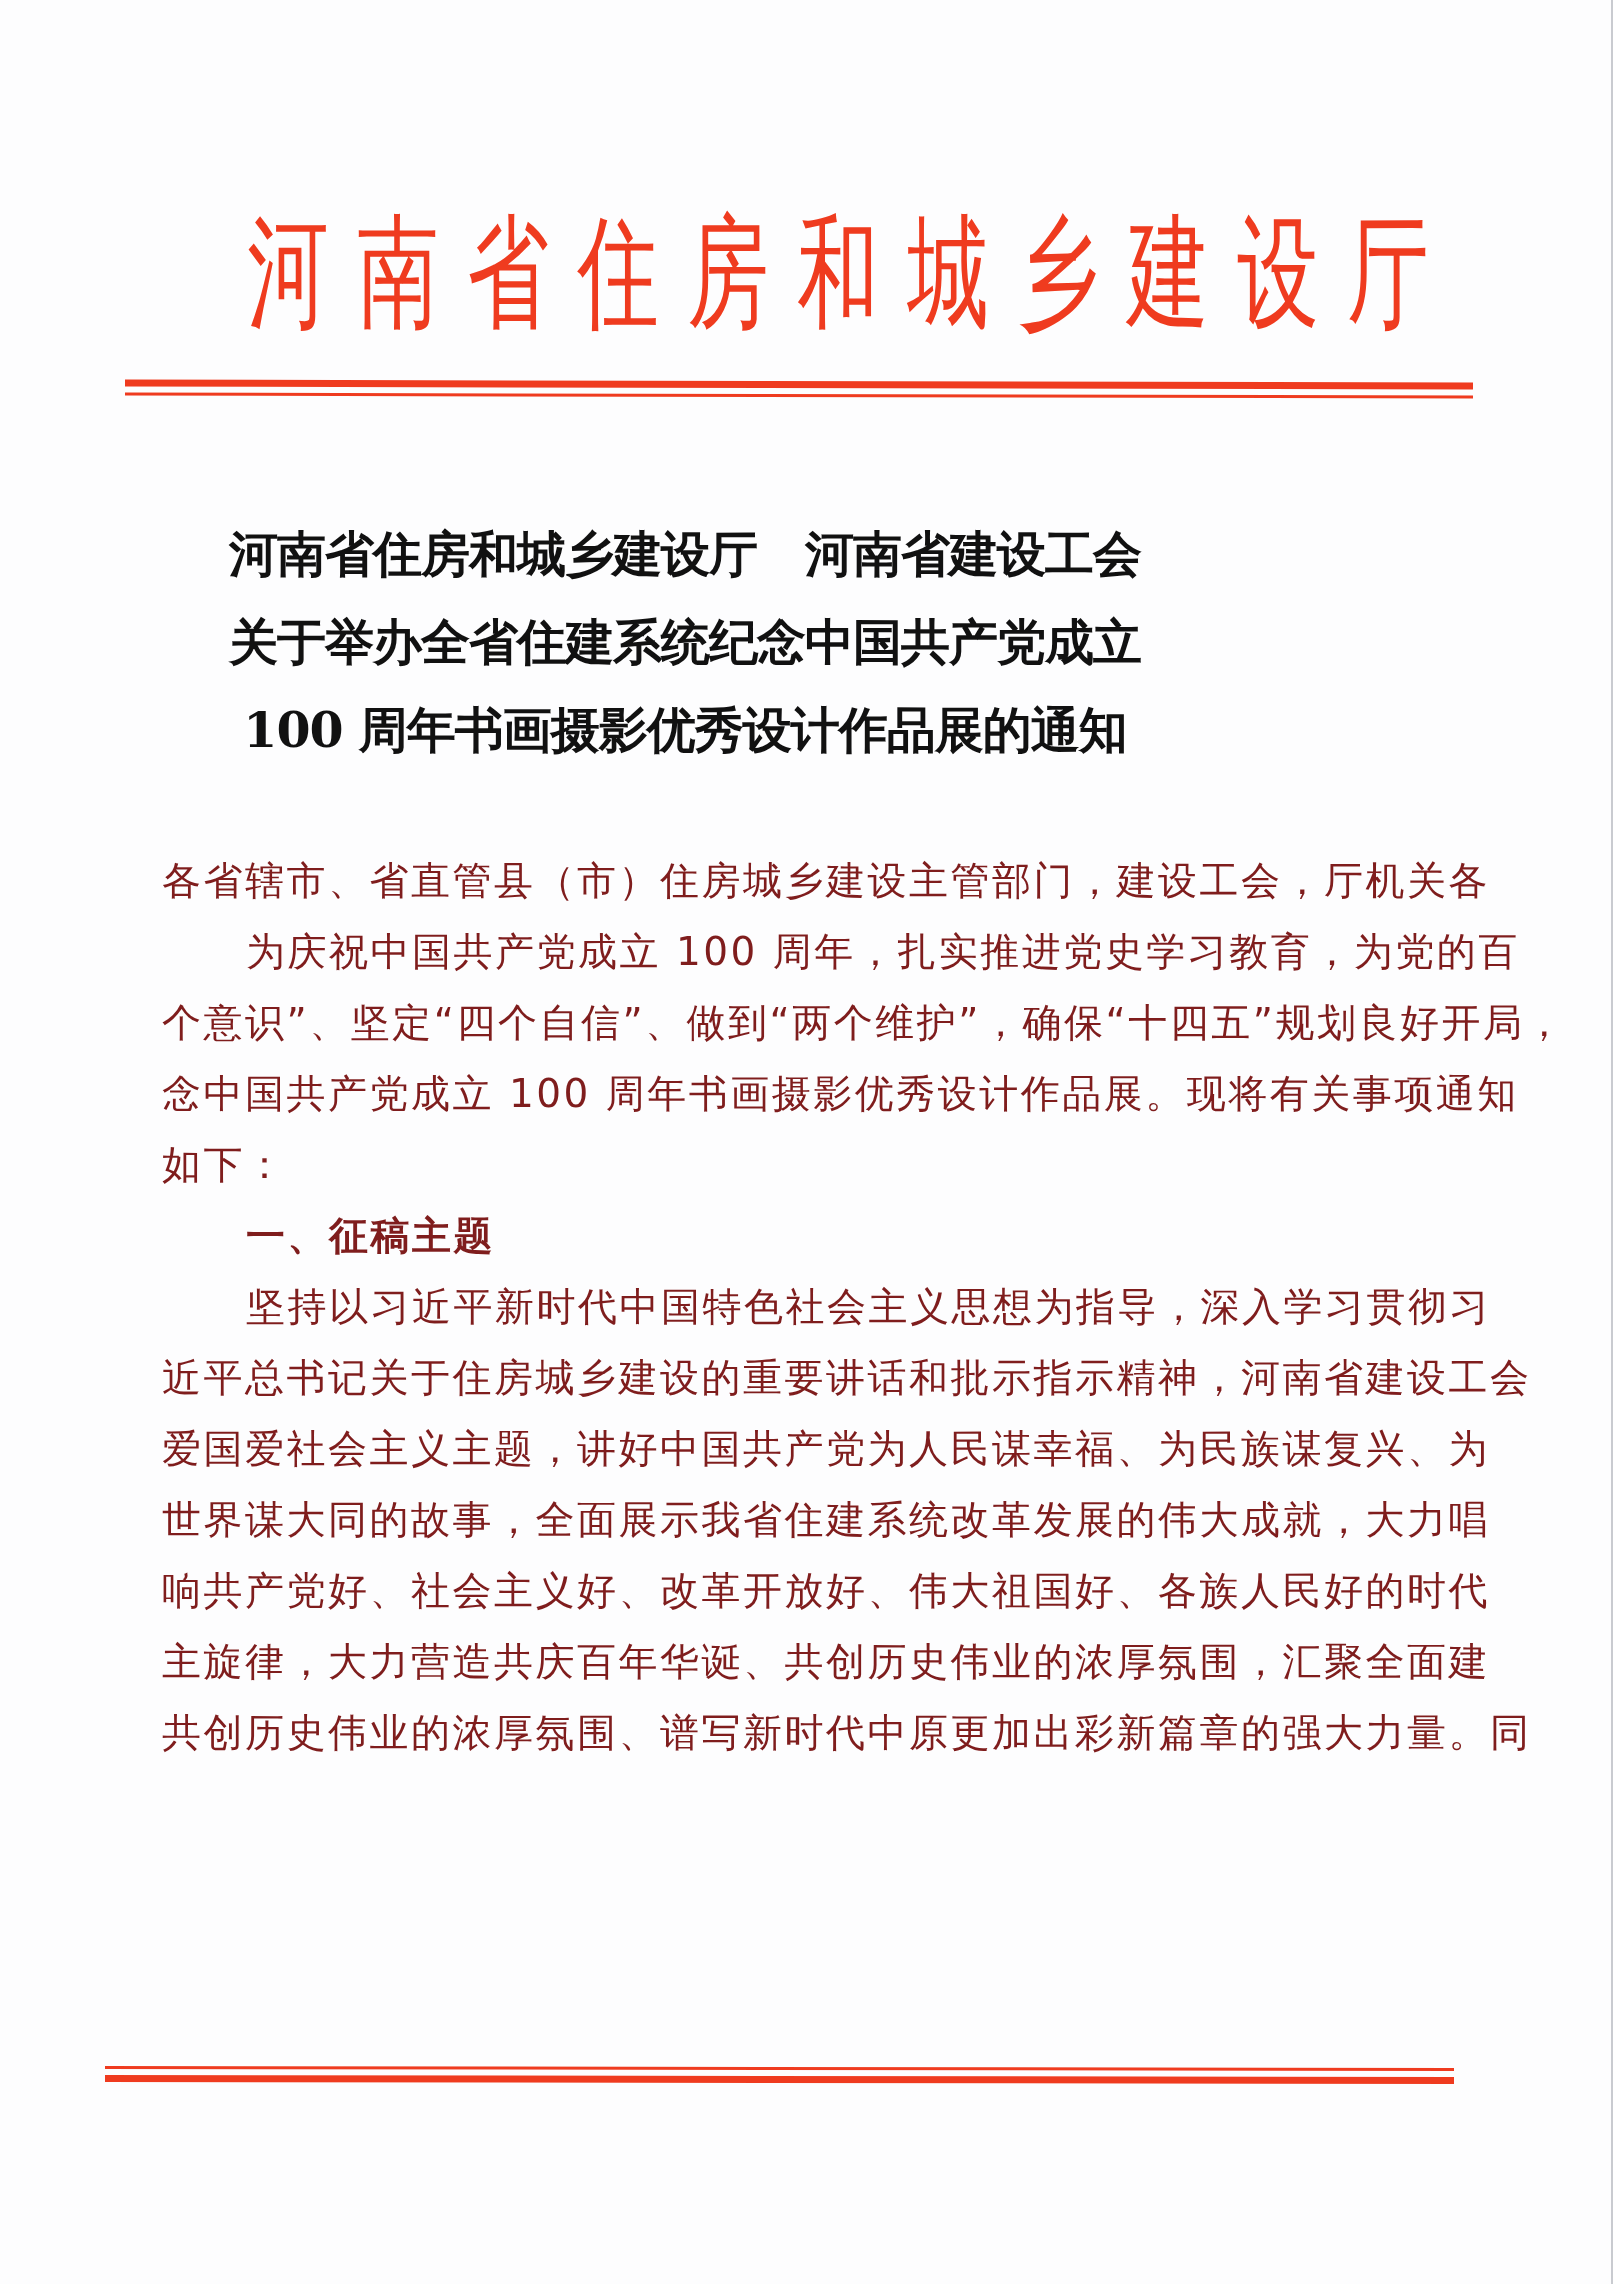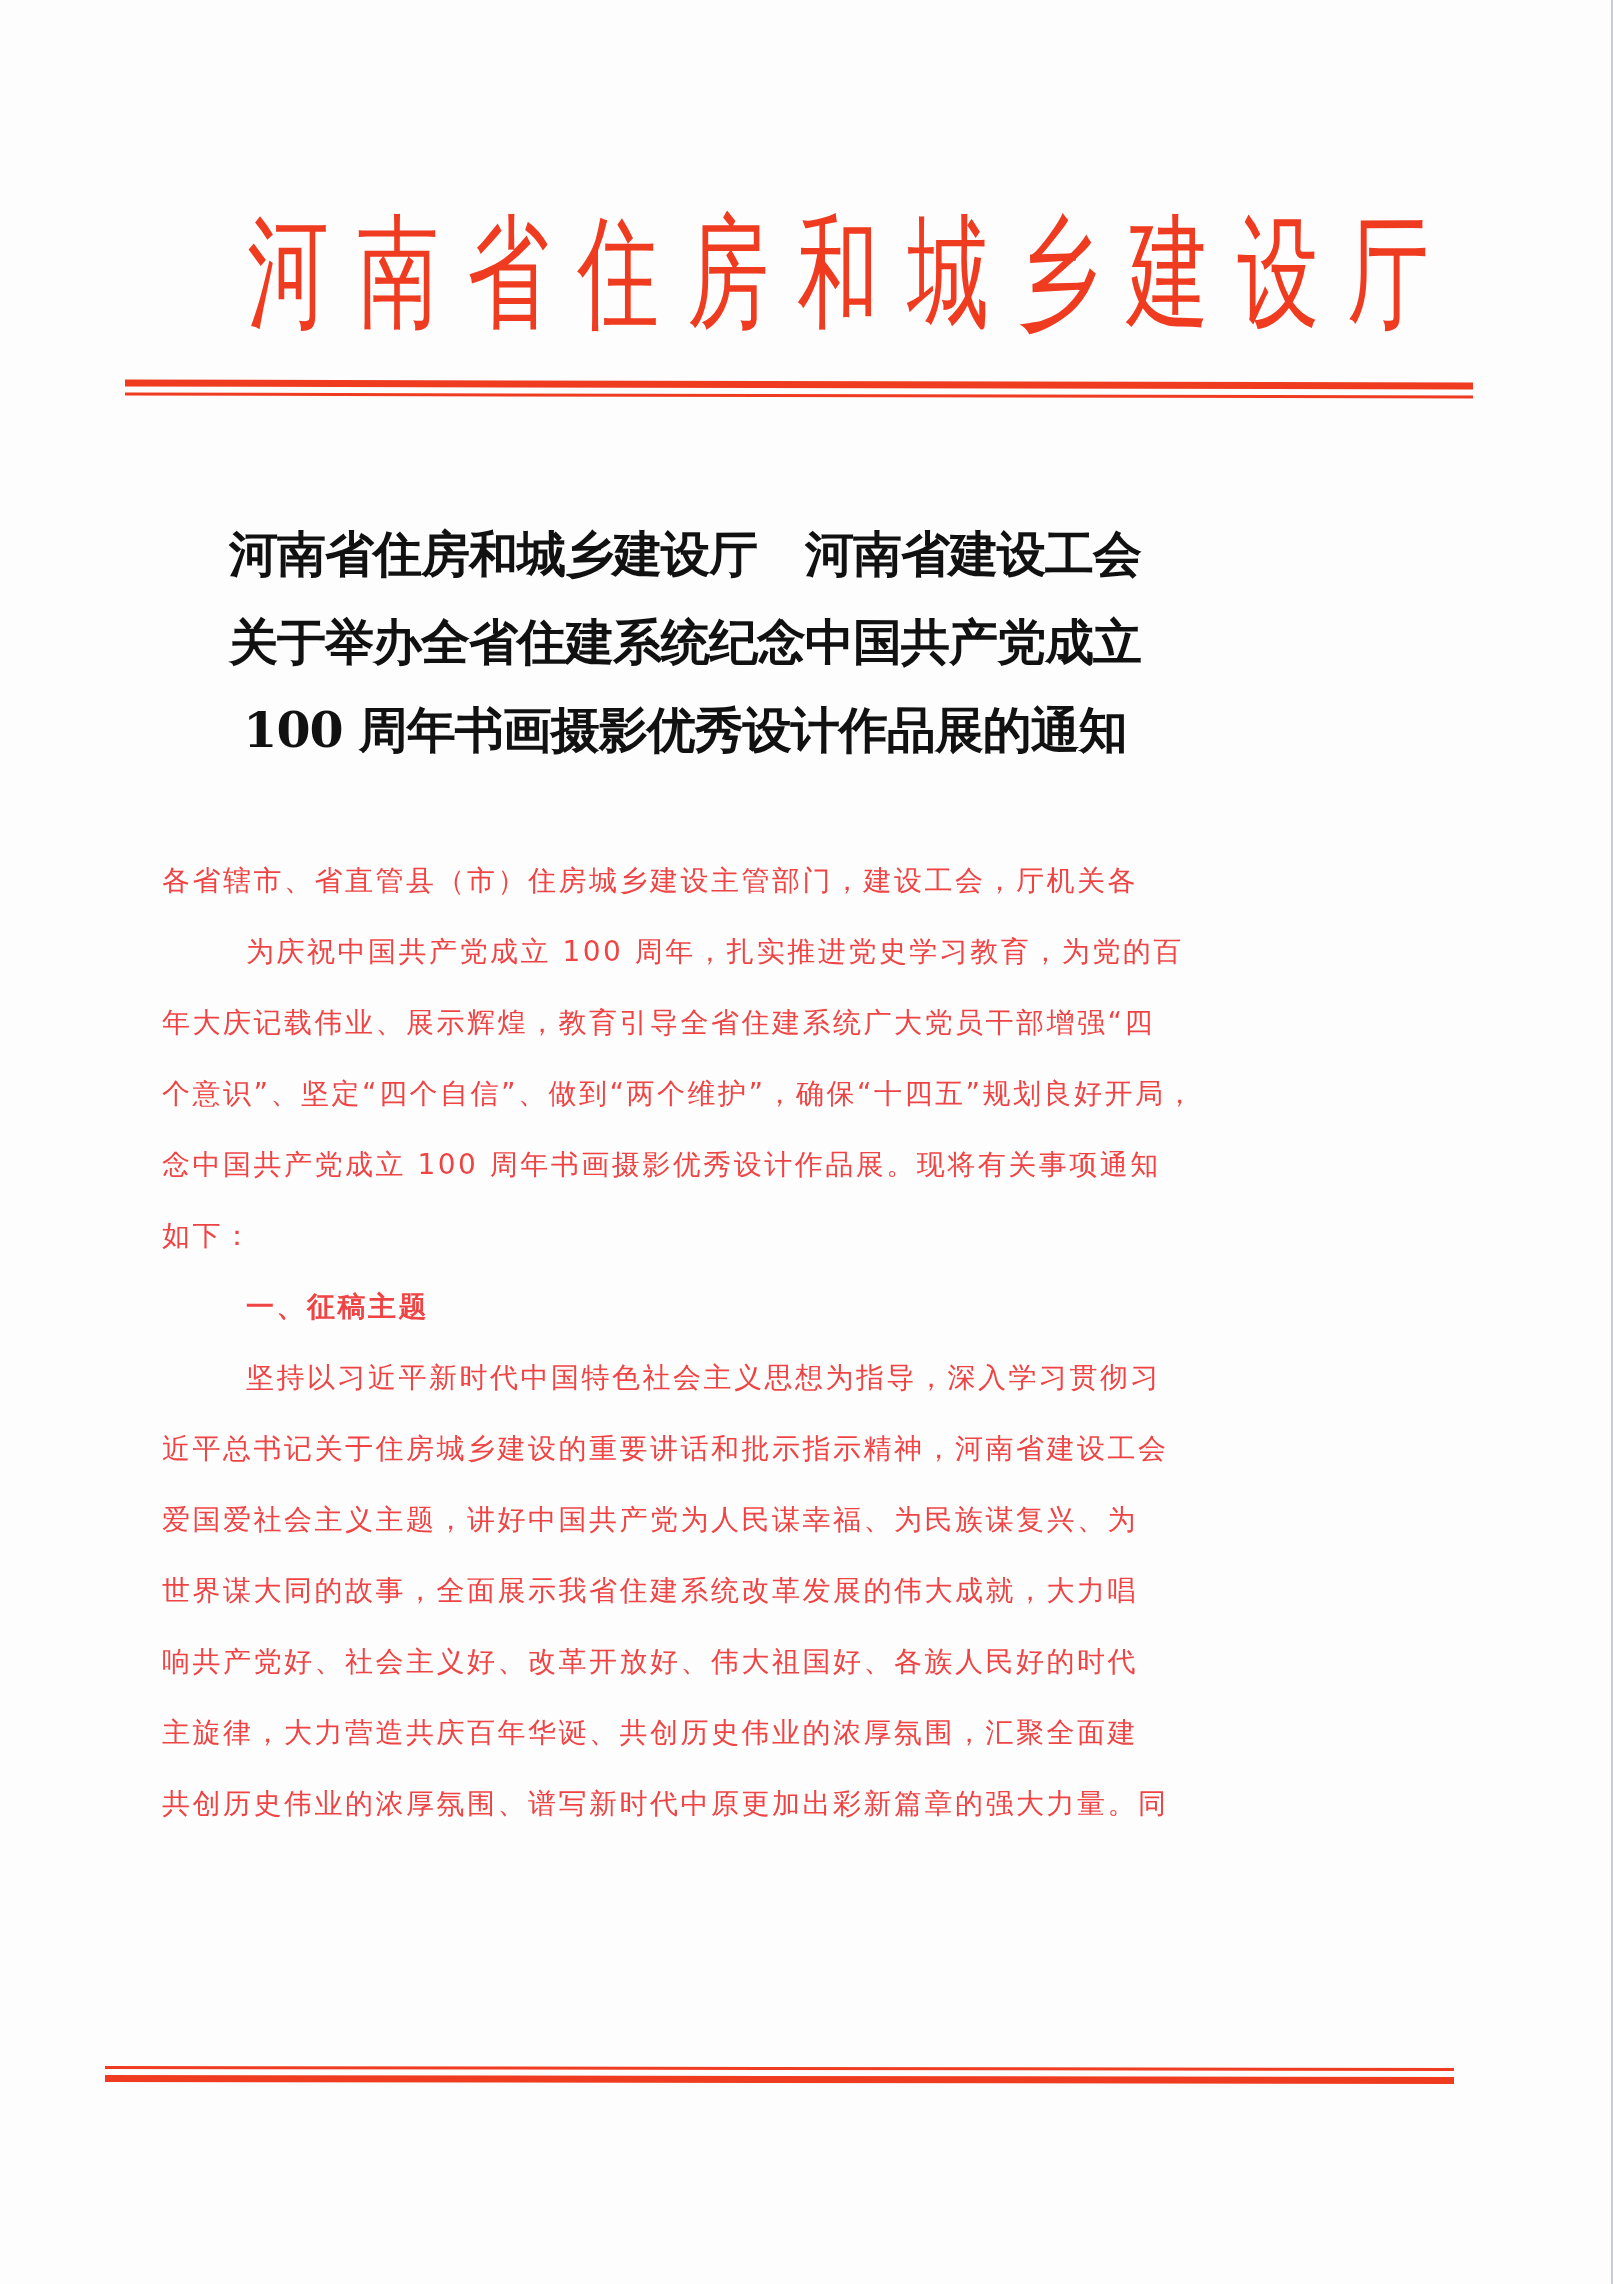--- a/index.html
+++ b/index.html
@@ -74,26 +74,26 @@
   .doc-title .t3 { margin-left: -39px; }
 
   .body-text {
     position: absolute;
     left: 162px;
     top: 845px;
     width: 1220px;
   }
   .body-text .line {
     font-family: "DejaVu Sans", "Liberation Sans", sans-serif;
-    font-size: 28px;
+    font-size: 39px;
     line-height: 71px;
     height: 71px;
     letter-spacing: 2.5px;
     white-space: nowrap;
-    color: #ef4444;
+    color: #7f1d1d;
   }
   .body-text .line.indent { padding-left: 84px; }
   .body-text .line.heading {
     padding-left: 84px;
     font-family: "DejaVu Sans", "Liberation Sans", sans-serif;
     font-weight: bold;
   }
 </style>
 </head>
 <body style="--red: #ef3b1f;">
@@ -119,21 +119,20 @@
 
 <div class="doc-title">
   <div class="t1">河南省住房和城乡建设厅　河南省建设工会</div>
   <div class="t2">关于举办全省住建系统纪念中国共产党成立</div>
   <div class="t3">100 周年书画摄影优秀设计作品展的通知</div>
 </div>
 
 <div class="body-text">
   <div class="line">各省辖市、省直管县（市）住房城乡建设主管部门，建设工会，厅机关各</div>
   <div class="line indent">为庆祝中国共产党成立 100 周年，扎实推进党史学习教育，为党的百</div>
-  <div class="line">年大庆记载伟业、展示辉煌，教育引导全省住建系统广大党员干部增强“四</div>
   <div class="line">个意识”、坚定“四个自信”、做到“两个维护”，确保“十四五”规划良好开局，</div>
   <div class="line">念中国共产党成立 100 周年书画摄影优秀设计作品展。现将有关事项通知</div>
   <div class="line">如下：</div>
   <div class="line heading">一、征稿主题</div>
   <div class="line indent">坚持以习近平新时代中国特色社会主义思想为指导，深入学习贯彻习</div>
   <div class="line">近平总书记关于住房城乡建设的重要讲话和批示指示精神，河南省建设工会</div>
   <div class="line">爱国爱社会主义主题，讲好中国共产党为人民谋幸福、为民族谋复兴、为</div>
   <div class="line">世界谋大同的故事，全面展示我省住建系统改革发展的伟大成就，大力唱</div>
   <div class="line">响共产党好、社会主义好、改革开放好、伟大祖国好、各族人民好的时代</div>
   <div class="line">主旋律，大力营造共庆百年华诞、共创历史伟业的浓厚氛围，汇聚全面建</div>

